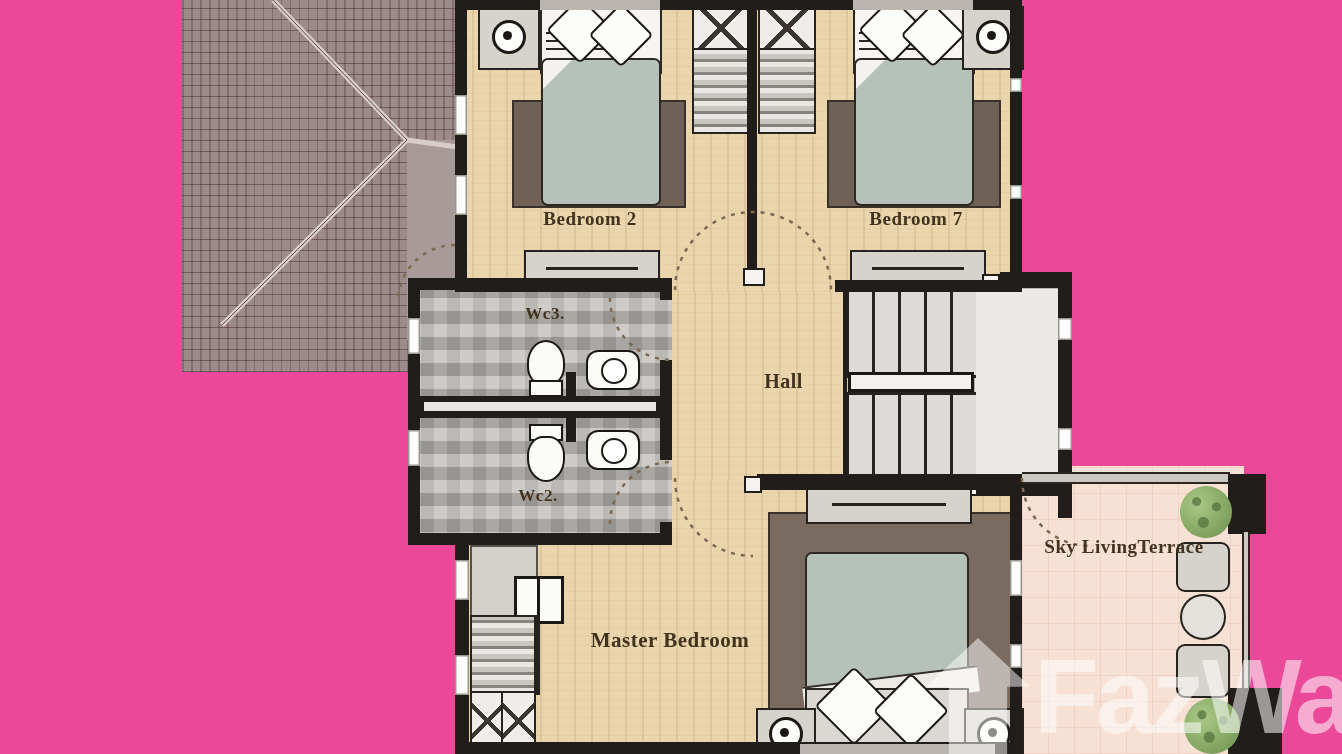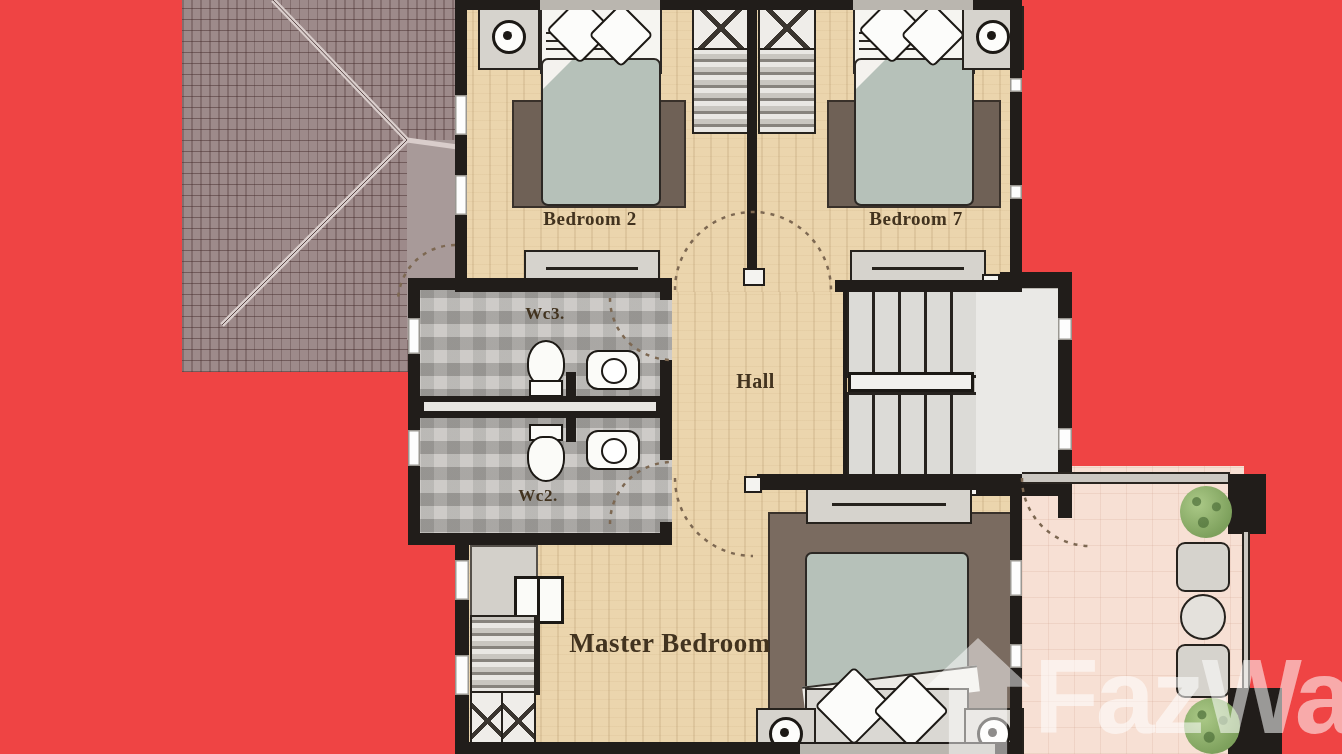--- a/index.html
+++ b/index.html
@@ -1,16 +1,16 @@
 <!DOCTYPE html>
 <html><head>
 <meta charset="utf-8">
 <style>
   html,body{margin:0;padding:0;background:#fff;}
-  .plan{position:relative;width:1342px;height:754px;background:#ef4444;overflow:hidden;
+  .plan{position:relative;width:1342px;height:754px;background:#ec4899;overflow:hidden;
         font-family:"Liberation Serif","DejaVu Serif",serif;}
   .abs{position:absolute;}
   
   .wood{background-color:#ebd5ad;
         background-image:repeating-linear-gradient(90deg,rgba(140,105,60,.14) 0 2px,transparent 2px 17px),
                          repeating-linear-gradient(0deg,rgba(160,120,70,.07) 0 1px,transparent 1px 9px);}
   .tile{background-color:#b2afaa;
         background-image:repeating-linear-gradient(0deg,rgba(255,255,255,.22) 0 13px,rgba(90,90,90,.22) 13px 26px),
                          repeating-linear-gradient(90deg,rgba(255,255,255,.18) 0 13px,rgba(120,120,120,.18) 13px 26px);}
   .pink{background-color:#f7e0d4;
@@ -226,21 +226,22 @@
       <path d="M 610 298 A 62 62 0 0 0 672 360"></path>
       <path d="M 610 524 A 62 62 0 0 1 672 462"></path>
       <path d="M 675 478 A 78 78 0 0 0 753 556"></path>
       <path d="M 1022 478 A 68 68 0 0 0 1090 546"></path>
       <path d="M 455 245 A 57 57 0 0 0 398 302"></path>
     </g>
   </svg>
 
   <div class="lbl" style="left:520px;top:208px;width:140px;font-size:19px;">Bedroom 2</div>
   <div class="lbl" style="left:846px;top:208px;width:140px;font-size:19px;">Bedroom 7</div>
-  <div class="lbl" style="left:708px;top:370px;width:95px;font-size:20px;">Hall</div>
+  <div class="lbl" style="left:736px;top:370px;width:95px;font-size:20px;">Hall</div>
   <div class="lbl" style="left:505px;top:304px;width:80px;font-size:17px;">Wc3.</div>
   <div class="lbl" style="left:498px;top:486px;width:80px;font-size:17px;">Wc2.</div>
-  <div class="lbl" style="left:568px;top:628px;width:204px;font-size:27px;">Master Bedroom</div>
+  <div class="lbl" style="left:568px;top:628px;width:204px;font-size:21px;">Master Bedroom</div>
+  <div class="lbl" style="left:1024px;top:536px;width:200px;font-size:19px;">Sky LivingTerrace</div>
 
   <div class="wm-house" style="left:926px;top:638px;width:104px;height:116px;"></div>
   <div class="wm-text" style="left:1034px;top:636px;">FazWa</div>
 
 </div>
 
 </body></html>

